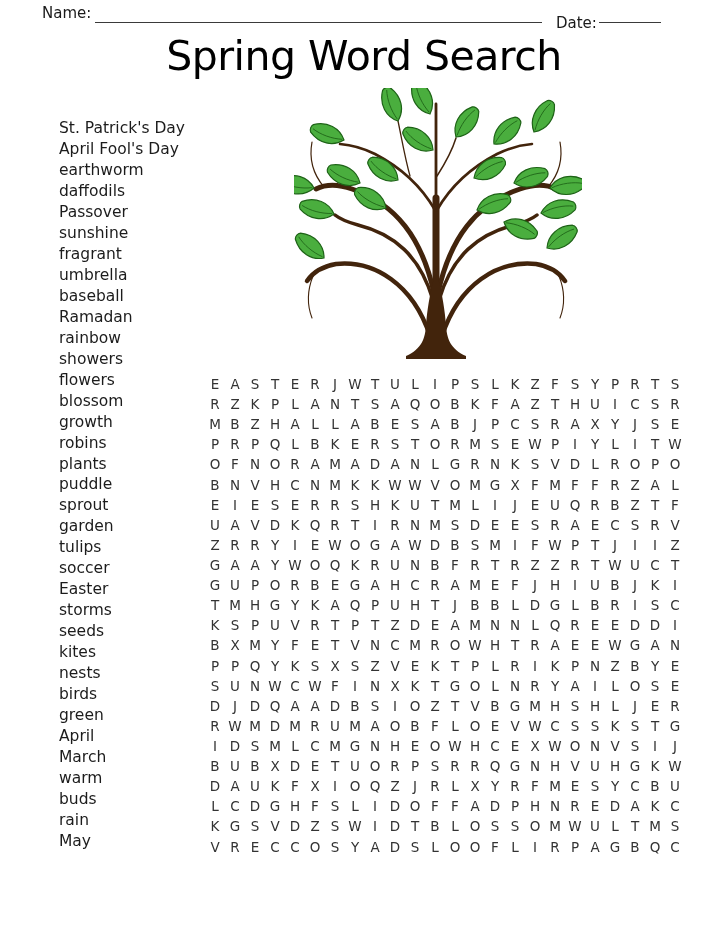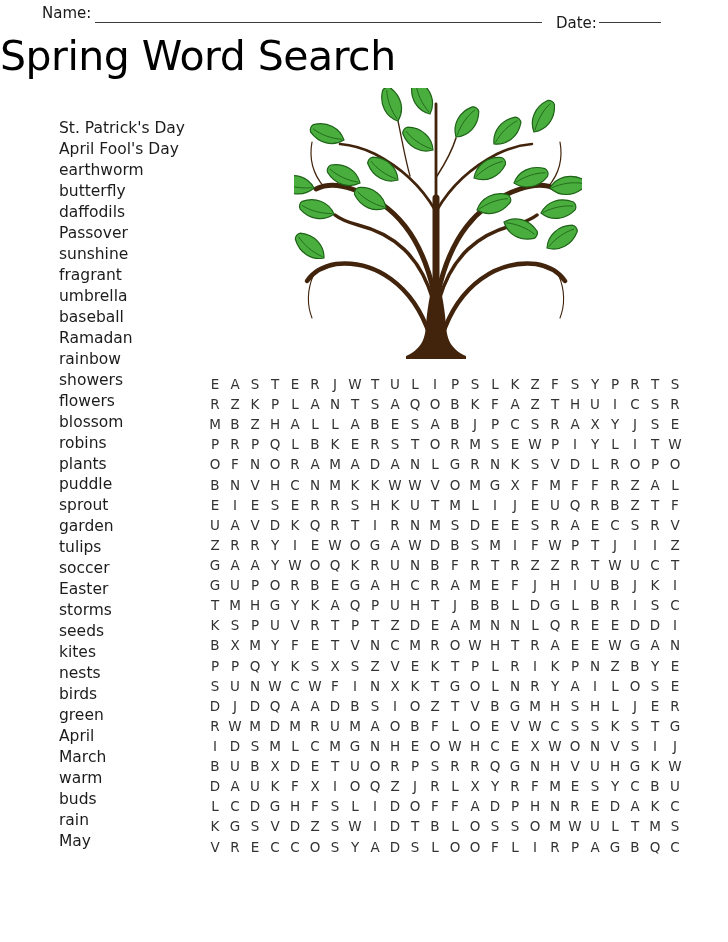--- a/index.html
+++ b/index.html
@@ -10,21 +10,21 @@
   .abs{position:absolute;}
   
   .hdr-label{font-size:15px;font-weight:400;color:#1a1a1a;}
   .blank-line{border-bottom:1.6px solid #3a3a3a;height:18px;}
   #name-label{left:42px;top:4px;}
   #name-line{left:95px;top:4px;width:447px;}
   #date-label{left:556px;top:14px;}
   #date-line{left:599px;top:4px;width:62px;}
   
   #page-title{
-    left:0;top:32px;width:728px;
+    left:0;top:32px;width:728px;text-align:center;
     font-size:41px;font-weight:500;letter-spacing:-0.5px;color:#000;
   }
   
   #word-list{
     left:41px;top:100px;width:165px;list-style:none;margin:18px;padding:0;
     font-size:15.5px;line-height:20.97px;color:#1c1c1c;
   }
   
   #letter-grid{
     left:205px;top:374px;width:480px;height:483px;
@@ -44,32 +44,32 @@
 <div id="name-line" class="abs blank-line"></div>
 <span id="date-label" class="abs hdr-label">Date:</span>
 <div id="date-line" class="abs blank-line"></div>
 
 <div id="page-title" class="abs">Spring Word Search</div>
 
 <ul id="word-list" class="abs">
     <li>St. Patrick's Day</li>
     <li>April Fool's Day</li>
     <li>earthworm</li>
-    <li>butterfly</li>
     <li>daffodils</li>
     <li>Passover</li>
     <li>sunshine</li>
     <li>fragrant</li>
     <li>umbrella</li>
     <li>baseball</li>
     <li>Ramadan</li>
     <li>rainbow</li>
     <li>showers</li>
     <li>flowers</li>
     <li>blossom</li>
+    <li>growth</li>
     <li>robins</li>
     <li>plants</li>
     <li>puddle</li>
     <li>sprout</li>
     <li>garden</li>
     <li>tulips</li>
     <li>soccer</li>
     <li>Easter</li>
     <li>storms</li>
     <li>seeds</li>

